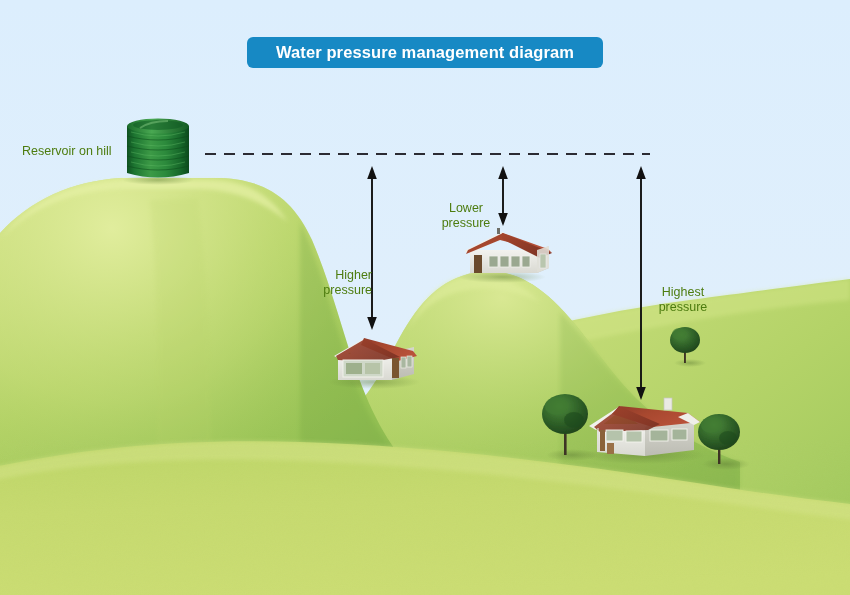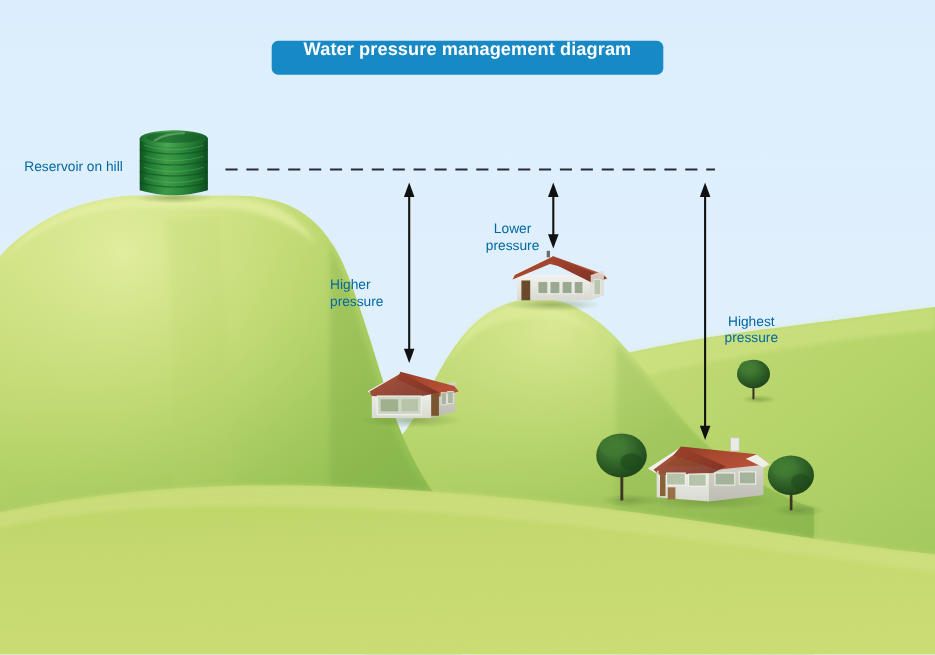--- a/index.html
+++ b/index.html
@@ -27,47 +27,48 @@
   }
   .title-banner {
     position: absolute;
     left: 247px;
     top: 37px;
     width: 356px;
     height: 31px;
     background: #1789c4;
     border-radius: 6px;
     display: flex;
+    align-items: center;
     justify-content: center;
   }
   .title-banner span {
     color: #ffffff;
     font-size: 16.5px;
     font-weight: bold;
     letter-spacing: 0.1px;
     line-height: 1;
   }
   .label {
     position: absolute;
-    color: #0369a1;
+    color: #4d7c0f;
     font-size: 12.5px;
     line-height: 15px;
     white-space: pre-line;
   }
   .label.center { text-align: center; margin-top: 21px; }
   #label-reservoir {
     left: 22px;
     top: 144px;
     text-align: left;
   }
   #label-higher {
     left: 300px;
-    top: 231px;
+    top: 247px;
     width: 72px;
-    text-align: left;
+    text-align: right;
   }
   #label-lower {
     left: 432px;
     top: 180px;
     width: 68px;
     text-align: center;
   }
   #label-highest {
     left: 646px;
     top: 264px;

